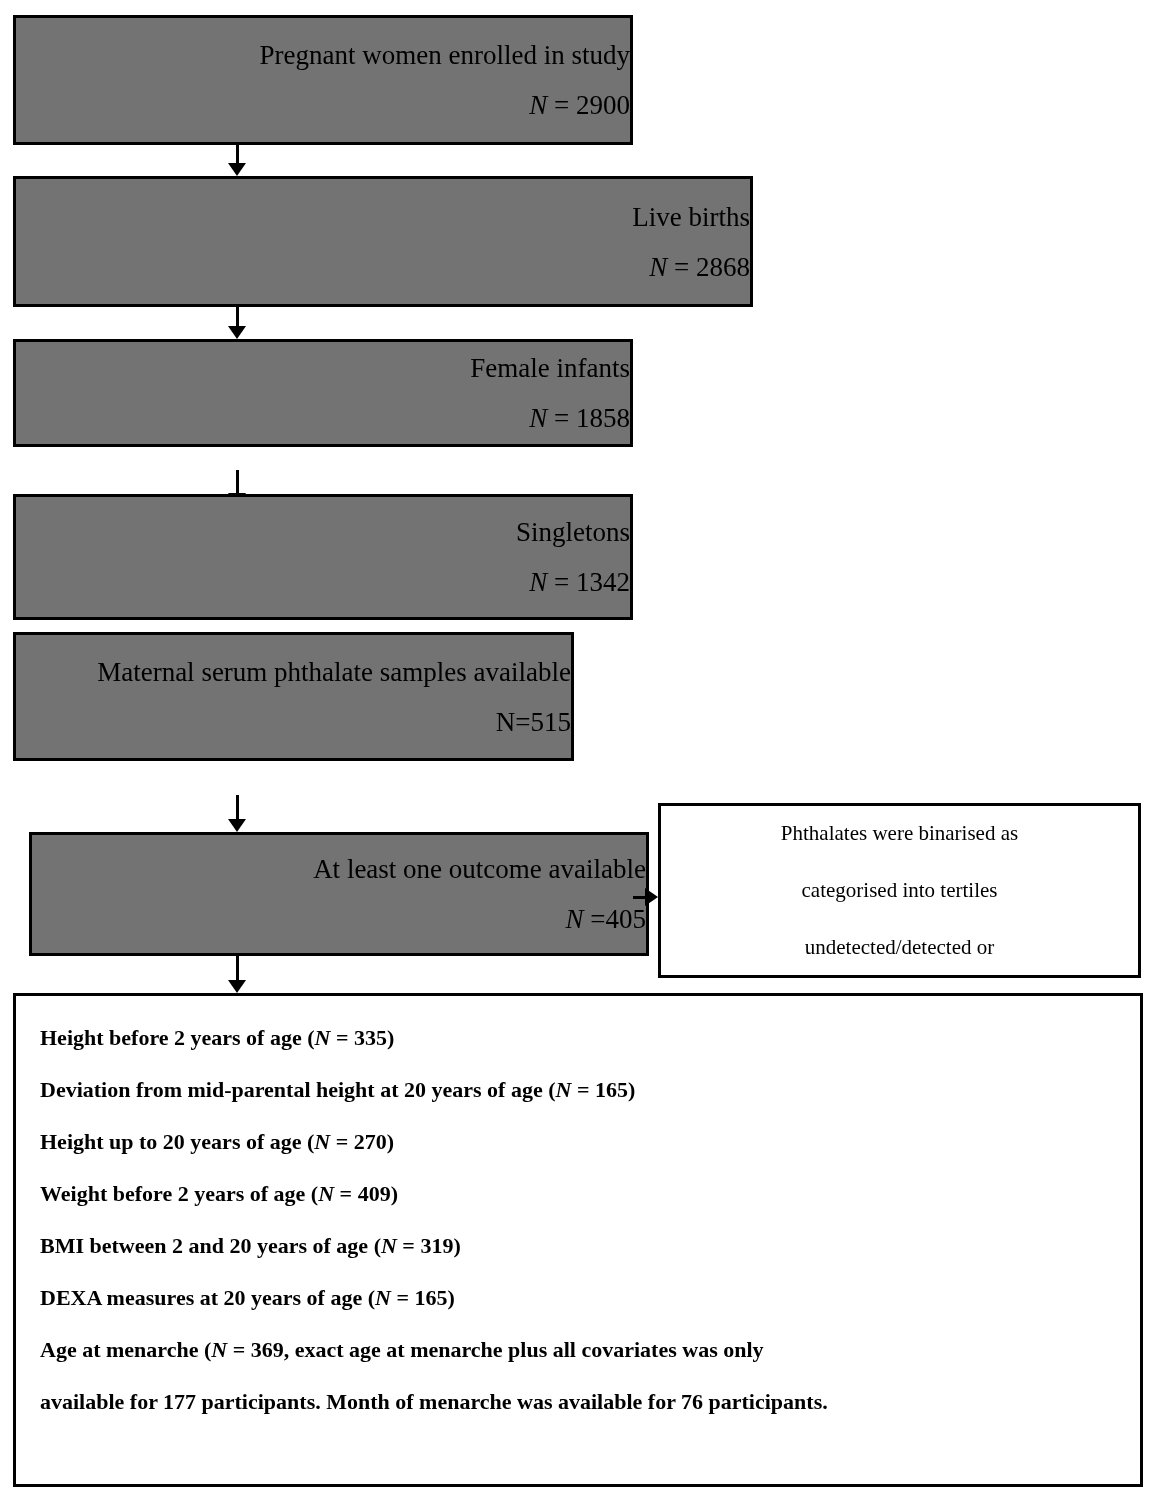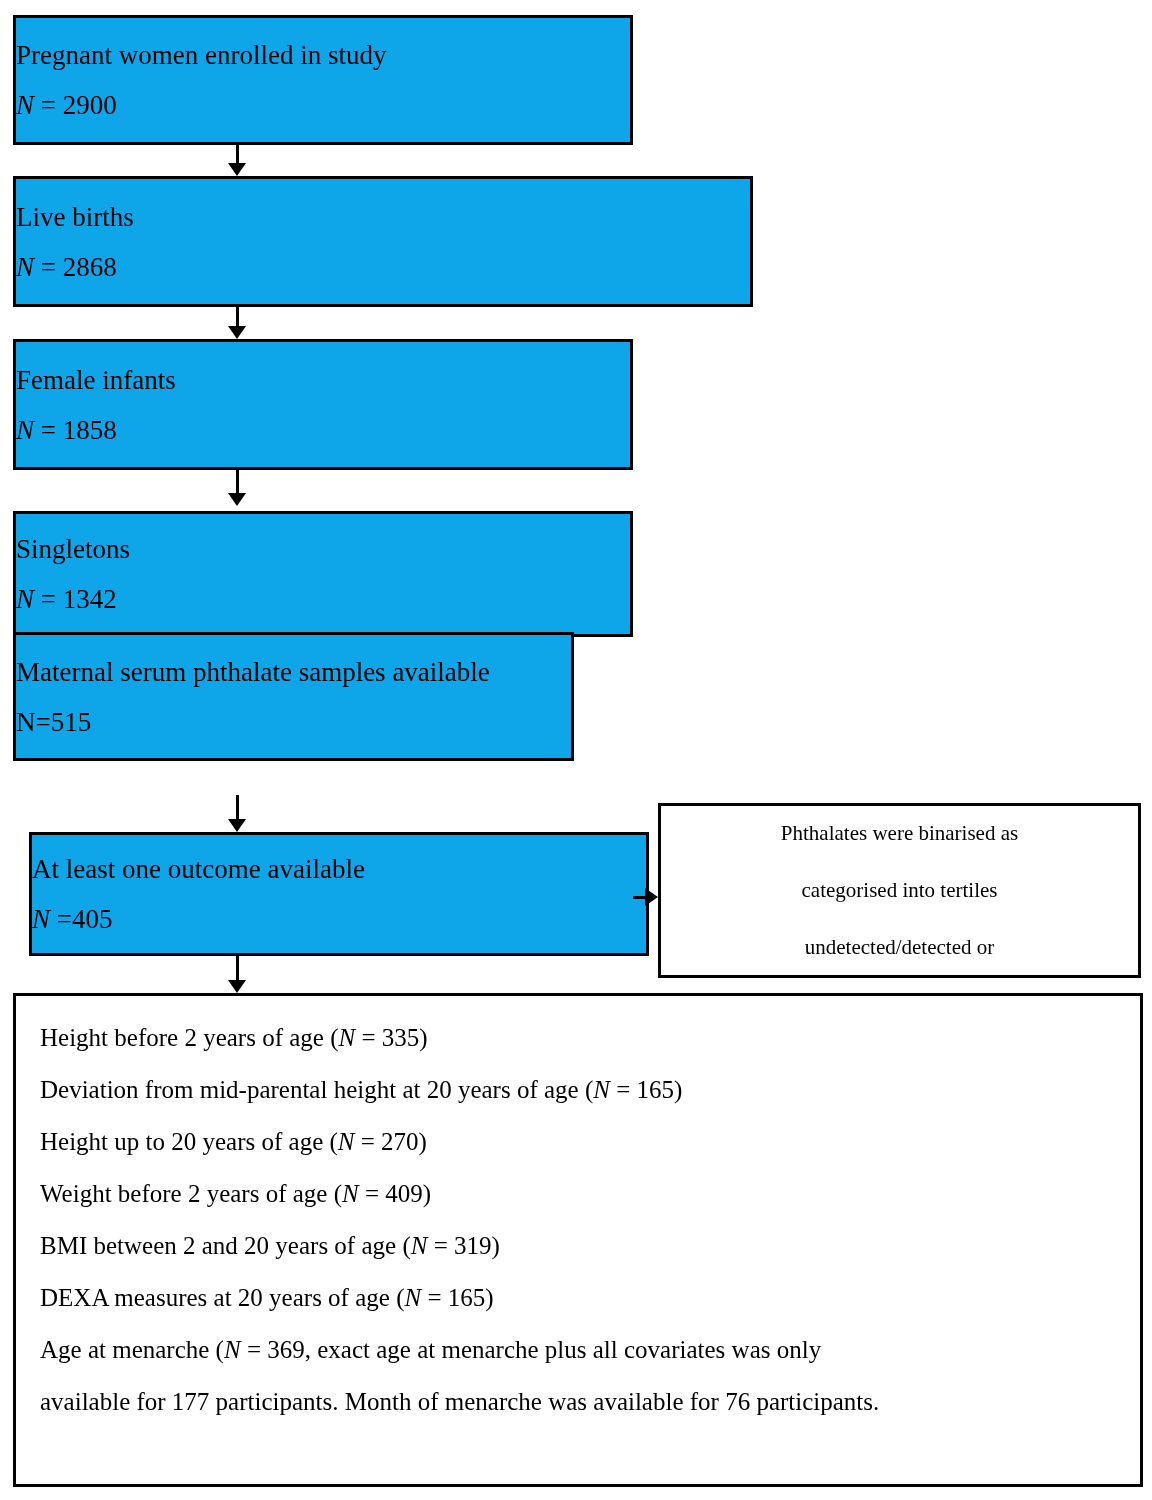--- a/index.html
+++ b/index.html
@@ -13,25 +13,25 @@
     height: 1500px;
     background: #ffffff;
     font-family: "Liberation Serif", "DejaVu Serif", serif;
     color: #000000;
     overflow: hidden;
   }
   .fbox {
     position: absolute;
     box-sizing: border-box;
     border: 3px solid #000000;
-    background: #0ea5e9;
+    background: #737373;
     display: flex;
     flex-direction: column;
     justify-content: center;
-    align-items: flex-start;
+    align-items: flex-end;
     text-align: center;
     font-size: 27px;
     line-height: 50px;
   }
   .fbox-line {
     display: block;
     white-space: nowrap;
   }
   .n-italic { font-style: italic; }
   .n-upright { font-style: normal; }
@@ -47,21 +47,22 @@
     text-align: center;
     font-size: 21px;
     line-height: 57px;
   }
   .obox {
     position: absolute;
     box-sizing: border-box;
     border: 3px solid #000000;
     background: #ffffff;
     padding: 16px 28px 12px 24px;
-    font-size: 25px;
+    font-size: 22px;
+    font-weight: bold;
   }
   .obox-line {
     line-height: 52px;
     white-space: nowrap;
   }
   .varrow {
     position: absolute;
     width: 18px;
     display: flex;
     flex-direction: column;
@@ -117,31 +118,31 @@
   <div class="fbox" style="left:13px; top:176px; width:740px; height:131px;">
     <div class="fbox-line">Live births</div>
     <div class="fbox-line"><span class="n-italic">N</span><span> = 2868</span></div>
   </div>
 
   <div class="varrow" style="left:228px; top:307px; height:32px;">
     <div class="varrow-stem"></div>
     <div class="varrow-head"></div>
   </div>
 
-  <div class="fbox" style="left:13px; top:339px; width:620px; height:131px;">
+  <div class="fbox" style="left:13px; top:339px; width:620px; height:108px;">
     <div class="fbox-line">Female infants</div>
     <div class="fbox-line"><span class="n-italic">N</span><span> = 1858</span></div>
   </div>
 
   <div class="varrow" style="left:228px; top:470px; height:36px;">
     <div class="varrow-stem"></div>
     <div class="varrow-head"></div>
   </div>
 
-  <div class="fbox" style="left:13px; top:511px; width:620px; height:126px;">
+  <div class="fbox" style="left:13px; top:494px; width:620px; height:126px;">
     <div class="fbox-line">Singletons</div>
     <div class="fbox-line"><span class="n-italic">N</span><span> = 1342</span></div>
   </div>
 
   <div class="varrow" style="left:228px; top:632px; height:34px;">
     <div class="varrow-stem"></div>
     <div class="varrow-head"></div>
   </div>
 
   <div class="fbox" style="left:13px; top:632px; width:561px; height:129px;">

